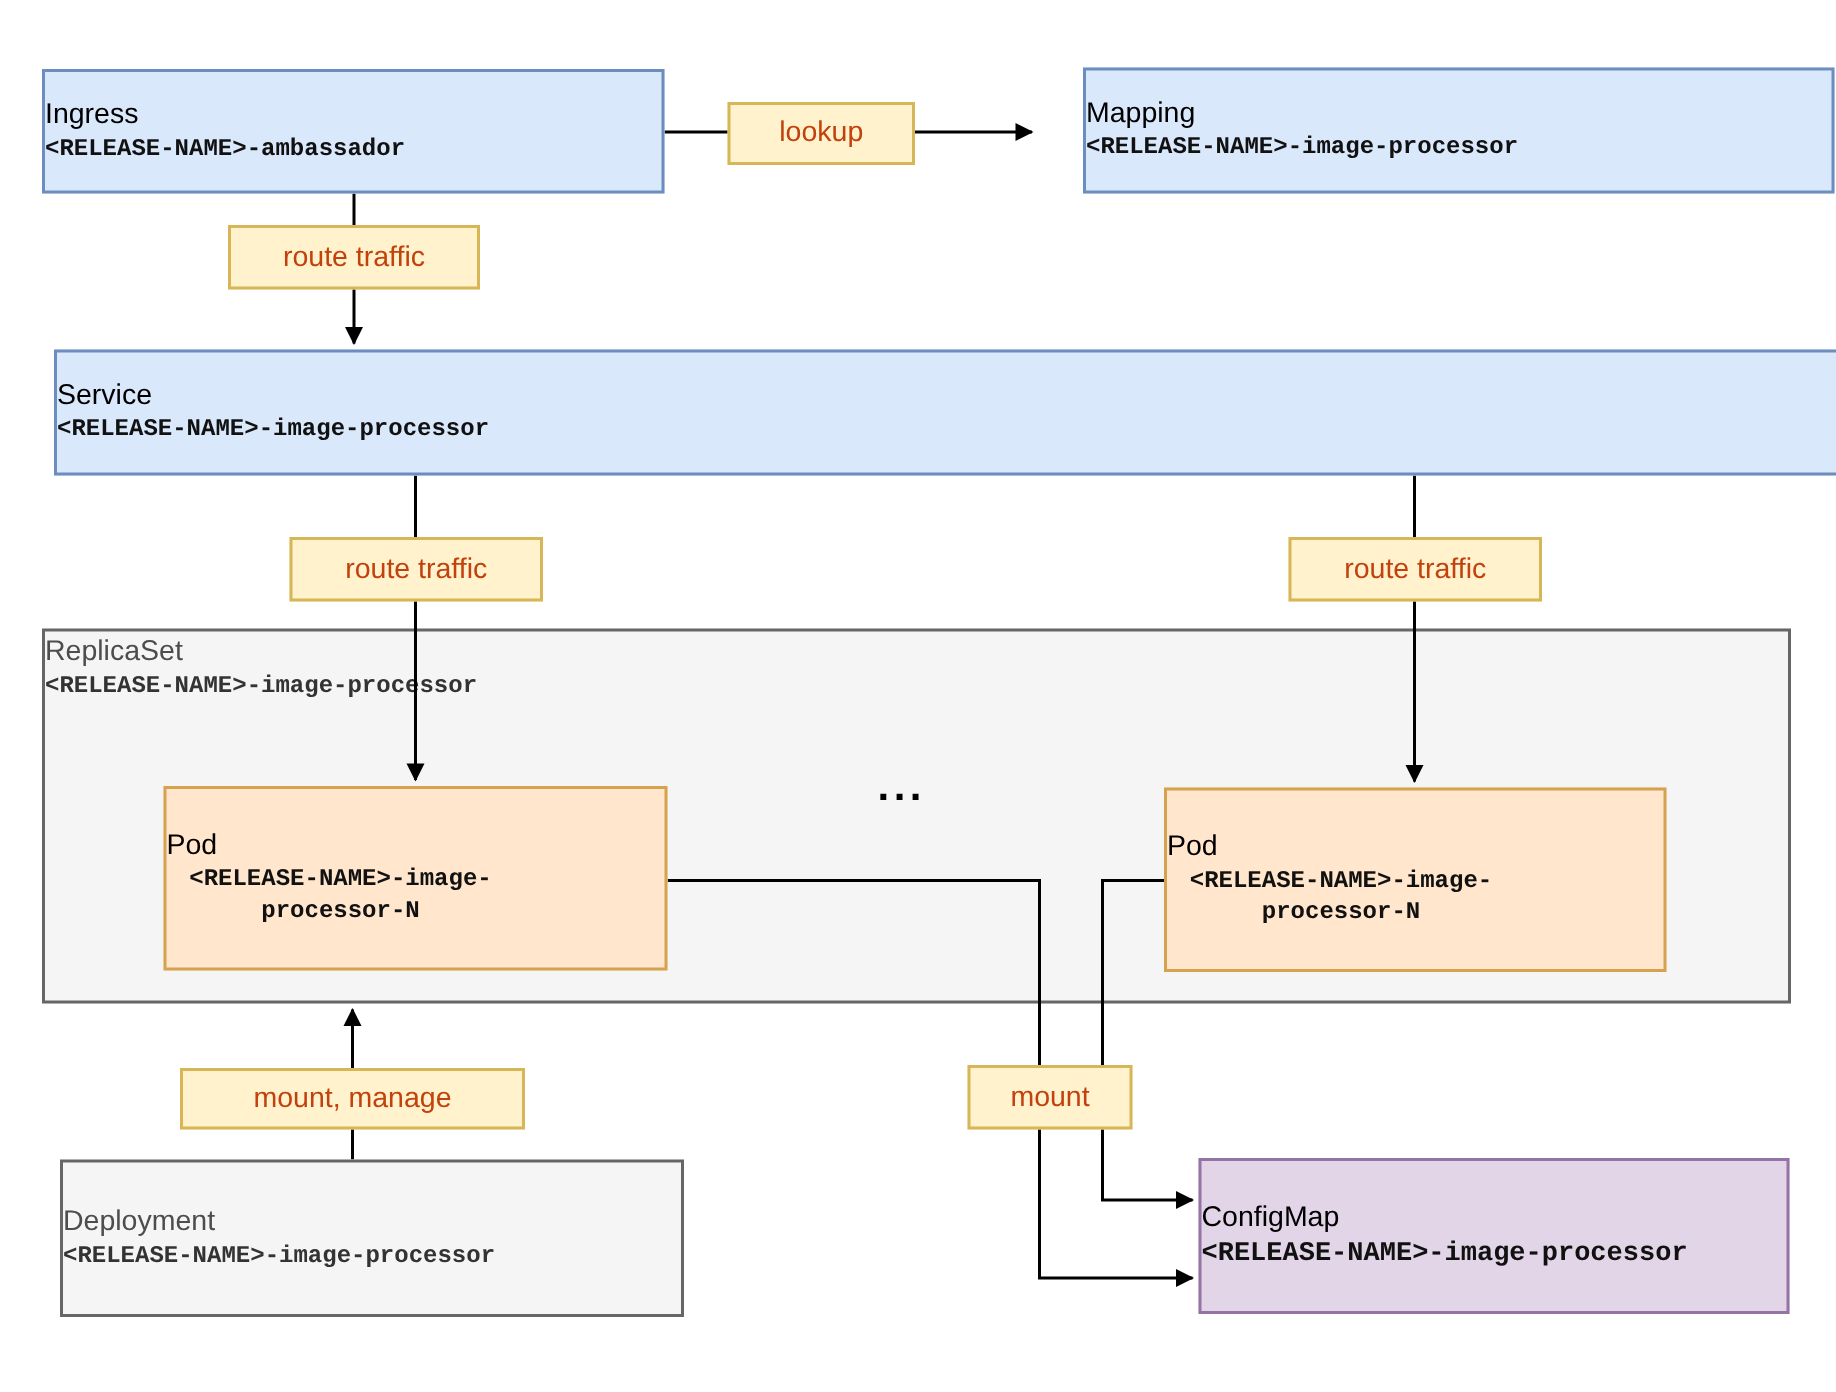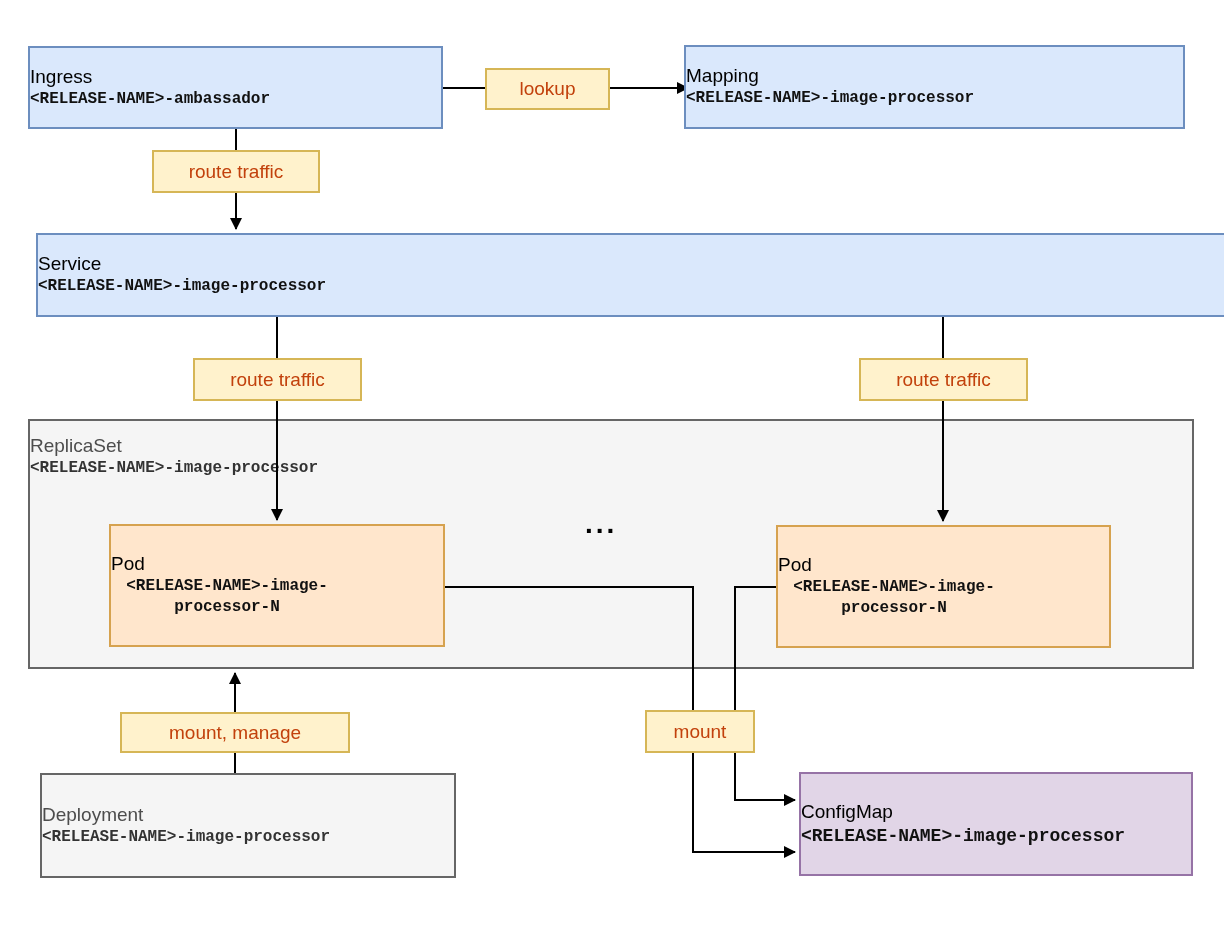--- a/index.html
+++ b/index.html
@@ -27,21 +27,21 @@
     display: flex;
     flex-direction: column;
     align-items: flex-start;
     justify-content: center;
     text-align: center;
     z-index: 3;
     line-height: 1.25;
   }
   .node--container {
     justify-content: flex-start;
-    padding-top: 13px;
+    padding-top: 2px;
     z-index: 1;
   }
   .node--blue   { background: var(--blue_fill);   border: 2px solid var(--blue_border); }
   .node--orange { background: var(--orange_fill); border: 2px solid var(--orange_border); }
   .node--gray   { background: var(--gray_fill);   border: 2px solid var(--gray_border); }
   .node--purple { background: var(--purple_fill); border: 2px solid var(--purple_border); }
   .node-title {
     font-size: 19px;
     color: #000000;
   }
@@ -102,21 +102,21 @@
     <path d="M235 773 L235 673" fill="none" stroke="#000000" stroke-width="2" marker-end="url(#arrow)"></path>
     <path d="M445 587 L693 587 L693 852 L795 852" fill="none" stroke="#000000" stroke-width="2" marker-end="url(#arrow)"></path>
     <path d="M776 587 L735 587 L735 800 L795 800" fill="none" stroke="#000000" stroke-width="2" marker-end="url(#arrow)"></path>
   </svg>
 
   <div class="node node--blue" style="left:28px; top:46px; width:415px; height:83px;">
     <div class="node-title">Ingress</div>
     <div class="node-subtitle">&lt;RELEASE-NAME&gt;-ambassador</div>
   </div>
 
-  <div class="node node--blue" style="left:684px; top:45px; width:501px; height:84px;">
+  <div class="node node--blue" style="left:722px; top:45px; width:501px; height:84px;">
     <div class="node-title">Mapping</div>
     <div class="node-subtitle">&lt;RELEASE-NAME&gt;-image-processor</div>
   </div>
 
   <div class="node node--blue" style="left:36px; top:233px; width:1214px; height:84px;">
     <div class="node-title">Service</div>
     <div class="node-subtitle">&lt;RELEASE-NAME&gt;-image-processor</div>
   </div>
 
   <div class="node node--orange" style="left:109px; top:524px; width:336px; height:123px;">

